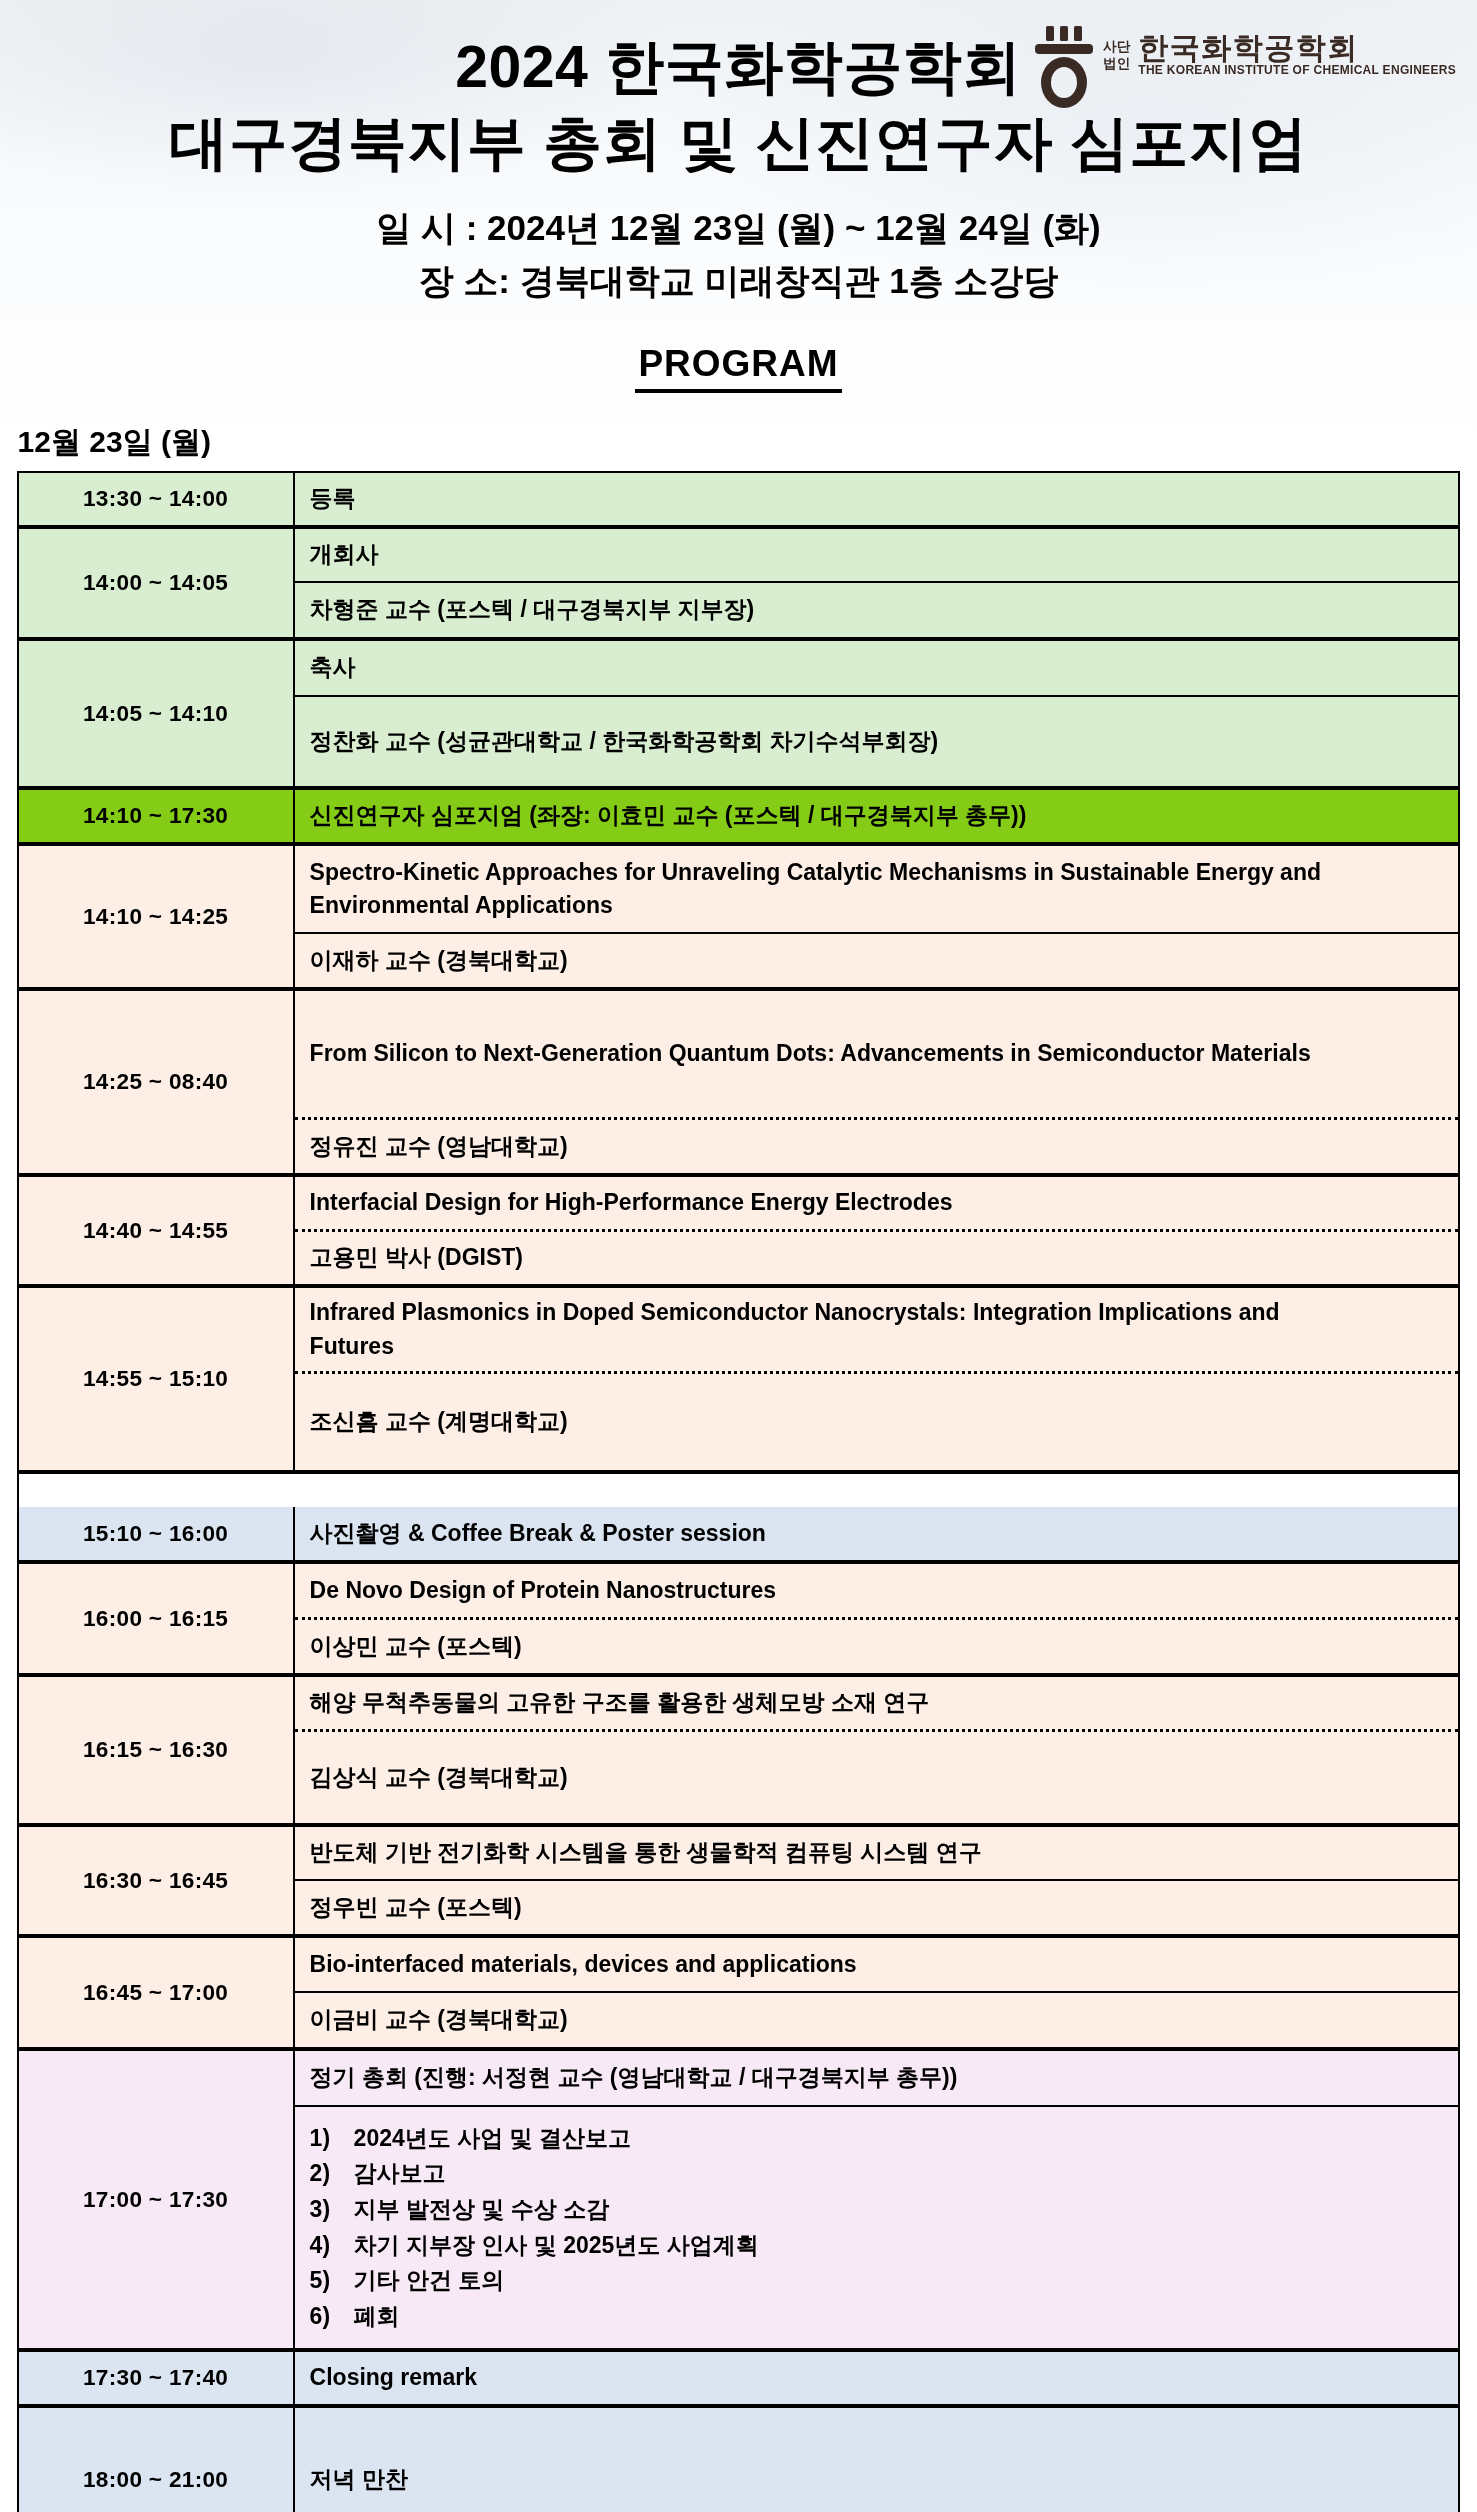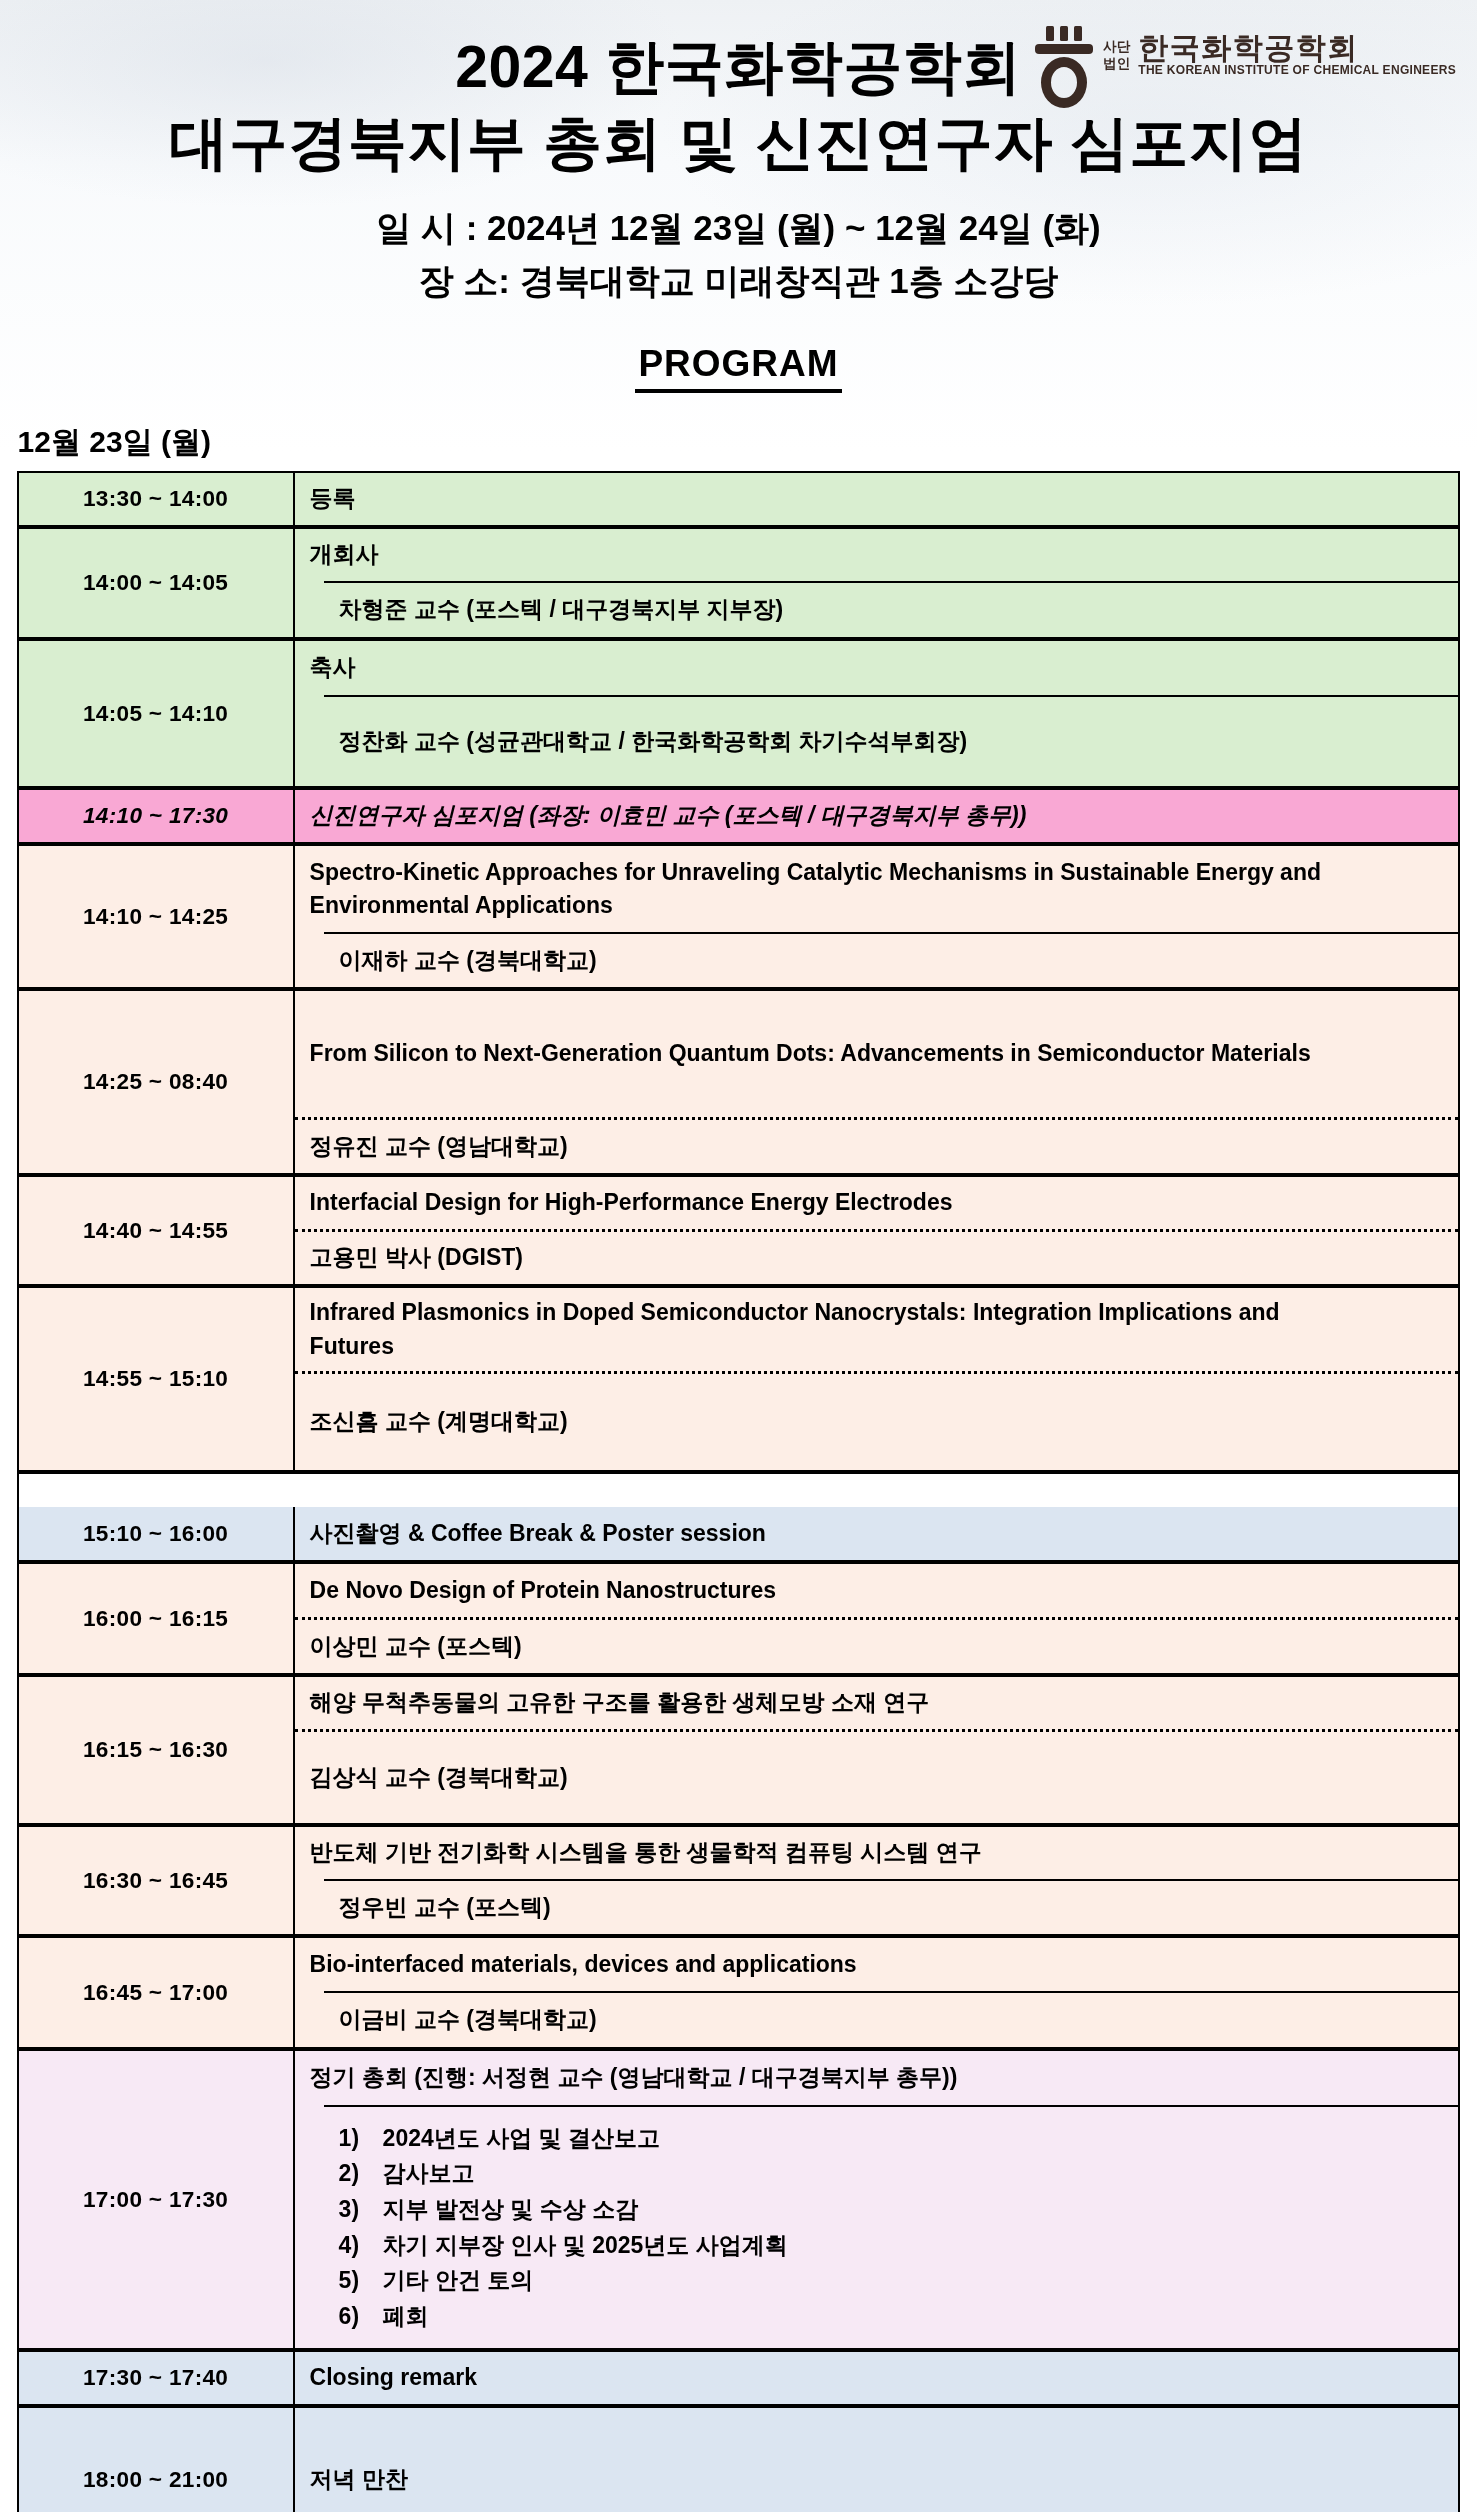--- a/index.html
+++ b/index.html
@@ -37,21 +37,21 @@
   
   .sched{ margin:0 16.6px; border:2px solid #000; border-bottom-width:6px; background:#fff;}
   .row{ display:flex; border-bottom:4px solid #000;}
   .row:last-child{ border-bottom:none;}
   .time{ flex:0 0 274px; width:274px; border-right:2.5px solid #000;
     display:flex; align-items:center; justify-content:center;
     font-size:22.6px; font-weight:800; text-align:center; letter-spacing:0.3px;}
   .content{ flex:1; display:flex; flex-direction:column; min-width:0;}
   .cell{ display:flex; align-items:center; padding:4px 15px; font-size:23px; font-weight:700; line-height:1.45;}
   .cell .txt{max-width:1045px;}
-  .div-solid{ border-top:2.5px solid #000;margin-left:29px;}
+  .div-solid{ border-top:2.5px solid #000;}
   .div-dotted{ border-top:3.5px dotted #000;}
   .cell-list{ flex-direction:column; align-items:flex-start; justify-content:center; padding:10px 15px;}
   .li{ display:flex; font-size:23px; font-weight:700; line-height:1.55;}
   .li-num{ flex:0 0 44px;}
 </style>
 </head>
 <body>
 
 <div class="page">
 
@@ -119,21 +119,21 @@
       <div class="content">
         <div class="cell" style="min-height:46px">
             <span class="txt">축사</span>
           </div>
         <div class="cell div-solid" style="min-height:81px">
             <span class="txt">정찬화 교수 (성균관대학교 / 한국화학공학회 차기수석부회장)</span>
           </div>
       </div>
     </div>
 
-    <div class="row" style="background: #f9a8d4; font-style: italic;">
+    <div class="row" style="background: #84cc16;">
       <div class="time">14:10 ~ 17:30</div>
       <div class="content">
         <div class="cell" style="min-height:44px">
             <span class="txt">신진연구자 심포지엄 (좌장: 이효민 교수 (포스텍 / 대구경북지부 총무))</span>
           </div>
       </div>
     </div>
 
     <div class="row" style="background: rgb(253, 238, 230);">
       <div class="time">14:10 ~ 14:25</div>

